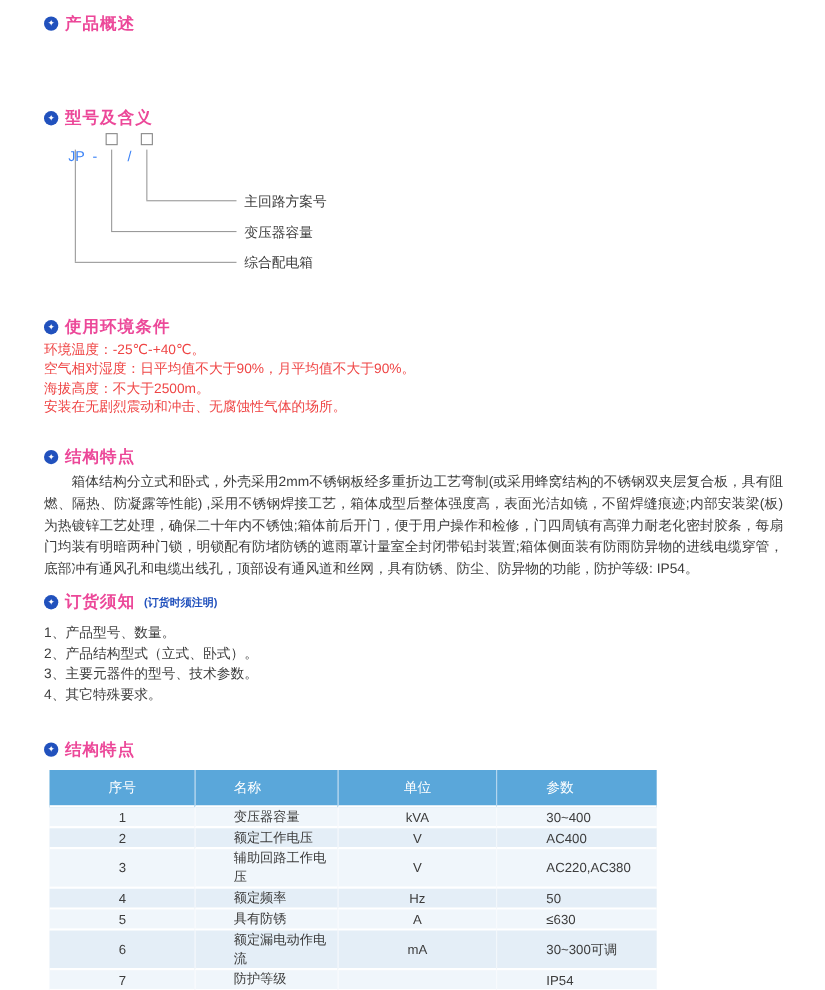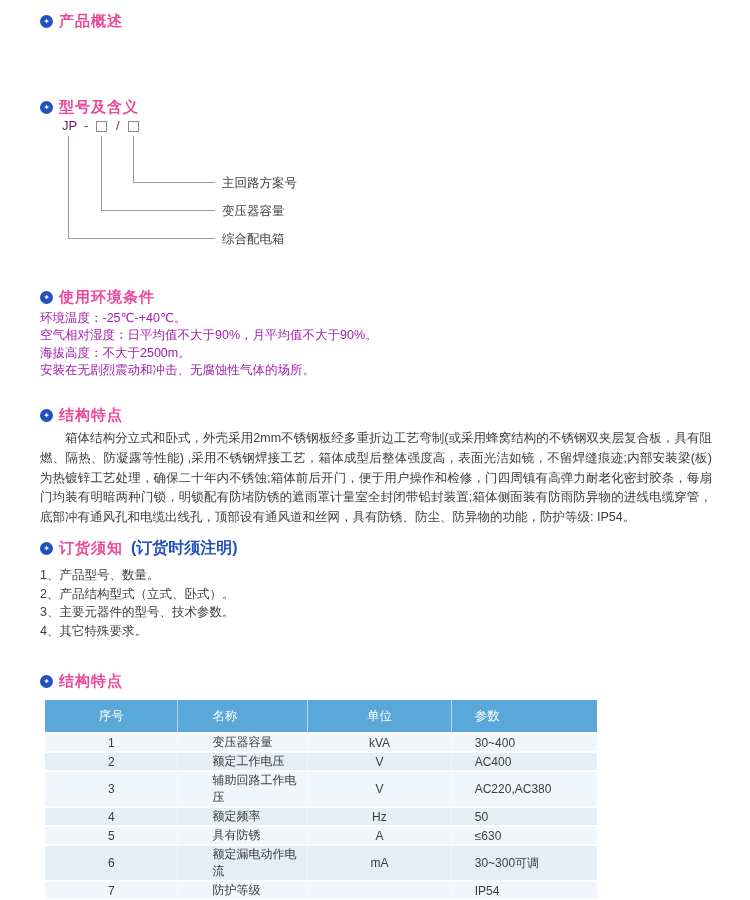--- a/index.html
+++ b/index.html
@@ -12,37 +12,37 @@
   .page { position:relative; width:750px; height:900px; background:#fff; }
 
   
   .sec-head { position:absolute; left:40px; display:flex; align-items:center; gap:6px; }
   .sec-icon {
     width:13px; height:13px; border-radius:50%; background:#2151bd; color:#fff;
     display:inline-flex; align-items:center; justify-content:center;
     font-size:8px; line-height:1; flex:0 0 auto;
   }
   .sec-title { font-size:15px; font-weight:bold; color:#ec4899; letter-spacing:1px; }
-  .sec-note  { font-size:16px; font-weight:bold; color:#2151bd; margin-left:2px; }
+  .sec-note  { font-size:10px; font-weight:bold; color:#2151bd; margin-left:2px; }
 
   
   .para {
     position:absolute; left:40px; width:672px;
     font-size:12.5px; line-height:19.5px; text-align:justify; color:#3c3c3c;
     text-indent:2em;
   }
-  .plain-lines { position:absolute; left:40px; font-size:12.5px; color:#a21caf; }
+  .plain-lines { position:absolute; left:40px; font-size:12.5px; color:#ef4444; }
   .plain-lines div { line-height:17.4px; }
   .list-lines { position:absolute; left:40px; font-size:12.5px; color:#3c3c3c; }
   .list-lines div { line-height:18.6px; }
 
   
   .diagram { position:absolute; left:0; top:118px; width:750px; height:150px; }
   .d-abs { position:absolute; }
-  .model-code { font-size:13px; color:#701a75; letter-spacing:0; }
+  .model-code { font-size:13px; color:#3b82f6; letter-spacing:0;margin-top:16px; }
   .code-box { display:inline-block; width:11px; height:11px; border:1px solid #888; background:#fff; vertical-align:middle; }
   .vline { position:absolute; width:1px; background:#9a9a9a; }
   .hline { position:absolute; height:1px; background:#9a9a9a; }
   .d-label { position:absolute; font-size:12.5px; color:#3c3c3c; white-space:nowrap; }
 
   
   .param-table {
     position:absolute; left:45px; top:700px; width:552px;
     border-collapse:separate; border-spacing:0; font-size:12px; table-layout:fixed;
   }
@@ -50,21 +50,21 @@
     background:#5aa7da; color:#ffffff; font-weight:normal; font-size:12.5px;
     height:34px; border-bottom:2px solid #fff;
   }
   .param-table th + th, .param-table td + td { border-left:1px solid rgba(255,255,255,0.55); }
   .param-table td { height:19px; border-bottom:2px solid #ffffff; color:#3c3c3c; }
   .param-table tr.odd  td { background:#f0f6fb; }
   .param-table tr.even td { background:#e4eef7; }
   .col-no   { width:24%;   text-align:center; }
   .col-name { width:23.5%; text-align:left; padding-left:34px; }
   .col-unit { width:26%;   text-align:center; }
-  .col-par  { width:26.5%; text-align:left; padding-left:23px; }
+  .col-par  { width:26.5%; text-align:left; padding-left:45px; }
 </style>
 </head>
 <body>
 
 <div class="page">
 
   <div class="sec-head" style="top:12px">
     <span class="sec-icon">✦</span>
     <span class="sec-title">产品概述</span>
   </div>

